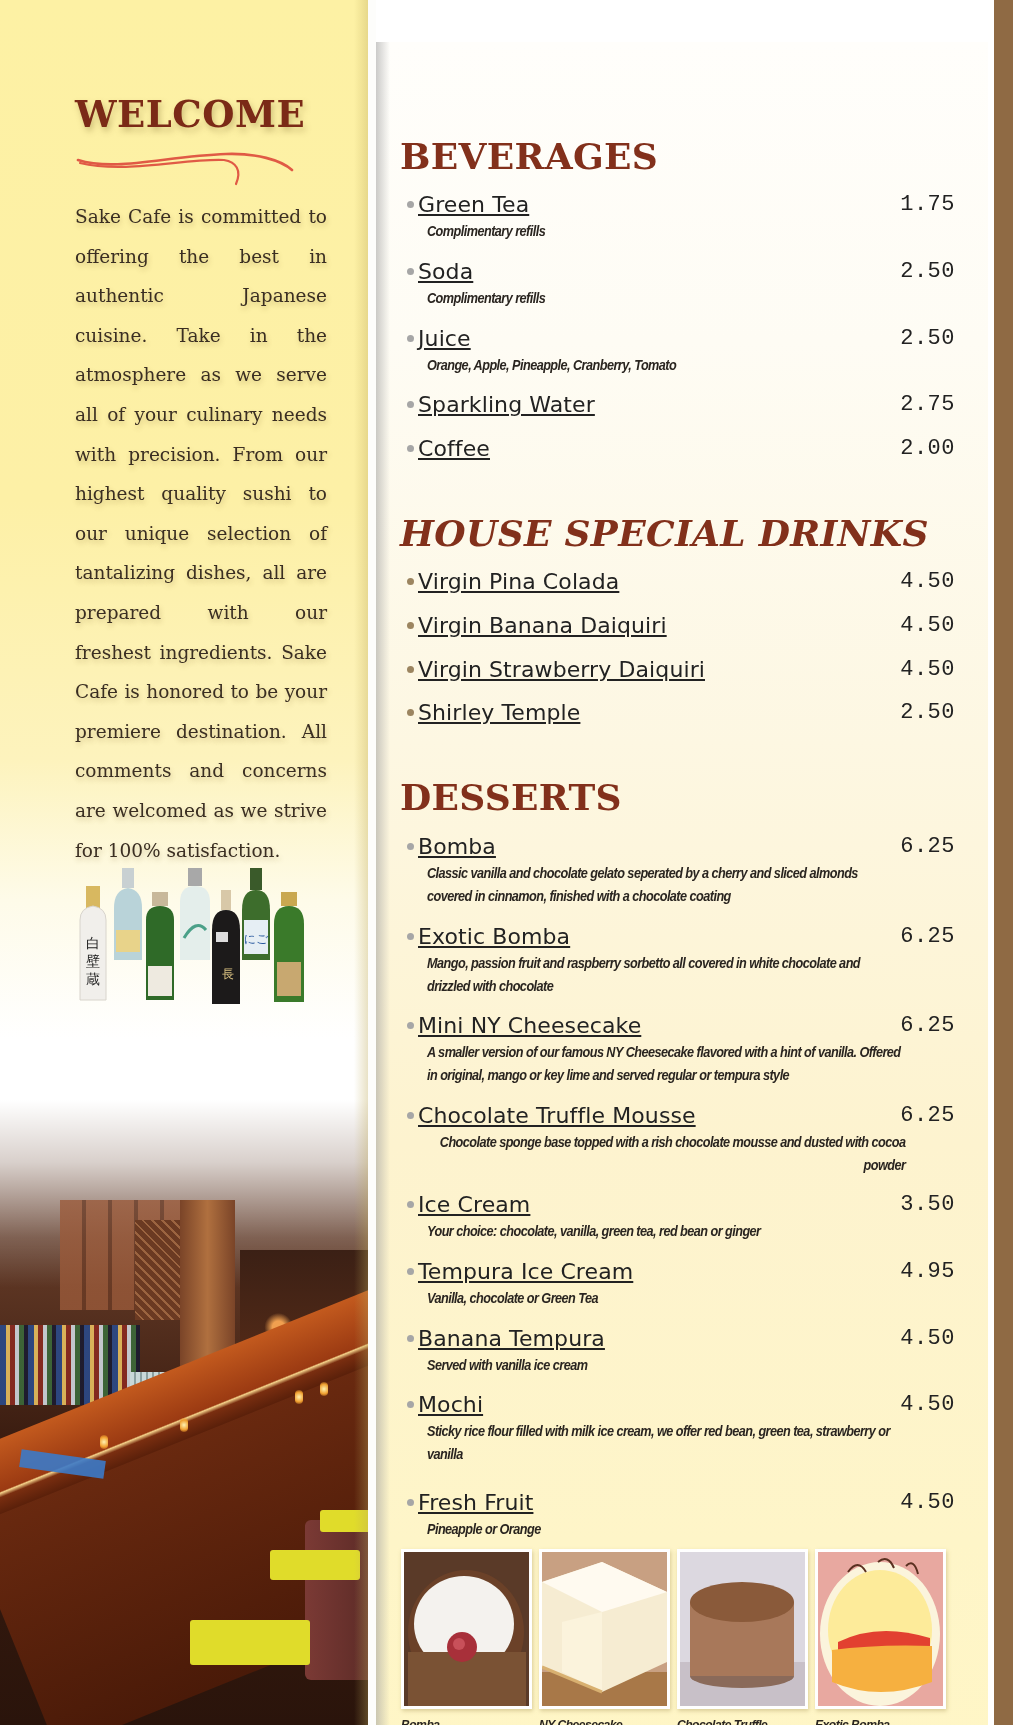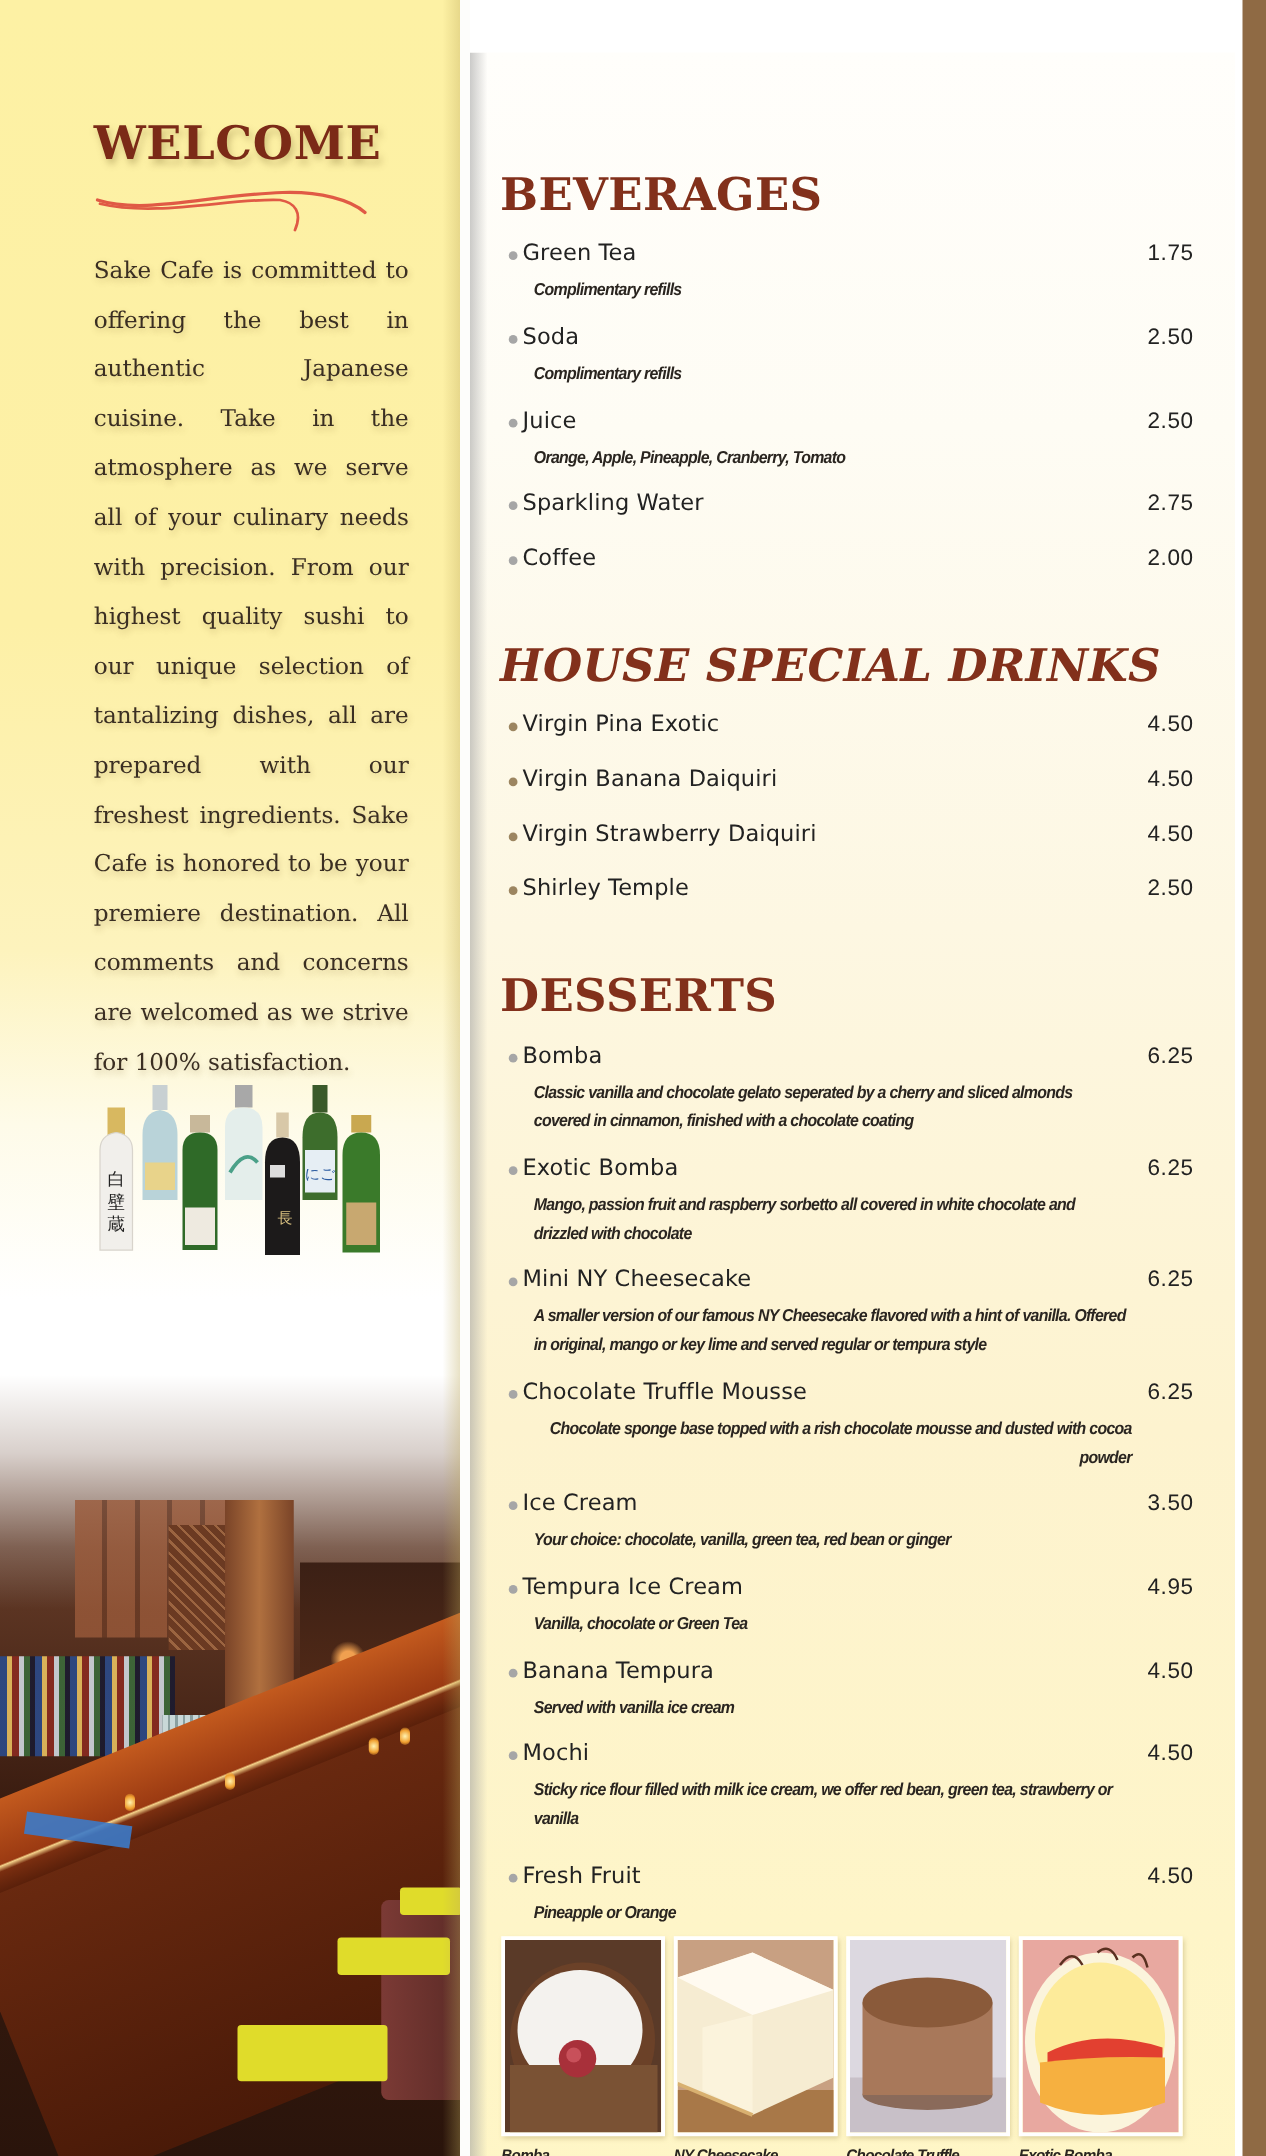--- a/index.html
+++ b/index.html
@@ -126,27 +126,28 @@
   }
   .menu-item { position: absolute; left: 24px; width: 555px; }
   .item-row { position: relative; height: 26px; }
   .bullet {
     position: absolute; left: 7px; top: 9px; width: 7px; height: 7px; border-radius: 50%;
     background: #a6a6a6;
   }
   .bullet.tan { background: #9c8560; }
   .item-name {
     position: absolute; left: 18px; top: 0;
-    font-family: "DejaVu Sans", sans-serif; font-size: 18px; font-weight: normal; letter-spacing: 0.1px;
+    font-family: "DejaVu Sans", sans-serif; font-size: 22px; font-weight: normal; letter-spacing: 0.1px;
     color: #222;
     white-space: nowrap;
+    text-decoration: underline;
   }
   .item-price {
     position: absolute; right: 0; top: 0;
-    font-family: Liberation Sans, sans-serif; font-size: 18px; color: #222; letter-spacing: 0.5px;
+    font-family: Liberation Mono, monospace; font-size: 22px; color: #222; letter-spacing: 0.5px;
   }
   .item-desc {
     margin-left: 27px; margin-top: 2px;
     font-family: "Liberation Sans", sans-serif; font-style: italic; font-weight: bold;
     font-size: 13.8px; line-height: 23px; color: #2a2520;
     letter-spacing: -0.6px; transform: scaleX(0.92); transform-origin: 0 0; width: 520px;
   }
 
   .photo-strip { position: absolute; left: 25px; top: 1507px; width: 570px; height: 200px; }
   .photo {
@@ -277,21 +278,21 @@
       <span class="item-name">Coffee</span>
       <span class="item-price">2.00</span>
     </div>
   </div>
 
   <div class="section-title" style="top:470px;font-style:italic;">HOUSE SPECIAL DRINKS</div>
 
   <div class="menu-item" style="top:527px;">
     <div class="item-row">
       <span class="bullet tan"></span>
-      <span class="item-name">Virgin Pina Exotic</span>
+      <span class="item-name">Virgin Pina Colada</span>
       <span class="item-price">4.50</span>
     </div>
   </div>
 
   <div class="menu-item" style="top:571px;">
     <div class="item-row">
       <span class="bullet tan"></span>
       <span class="item-name">Virgin Banana Daiquiri</span>
       <span class="item-price">4.50</span>
     </div>

